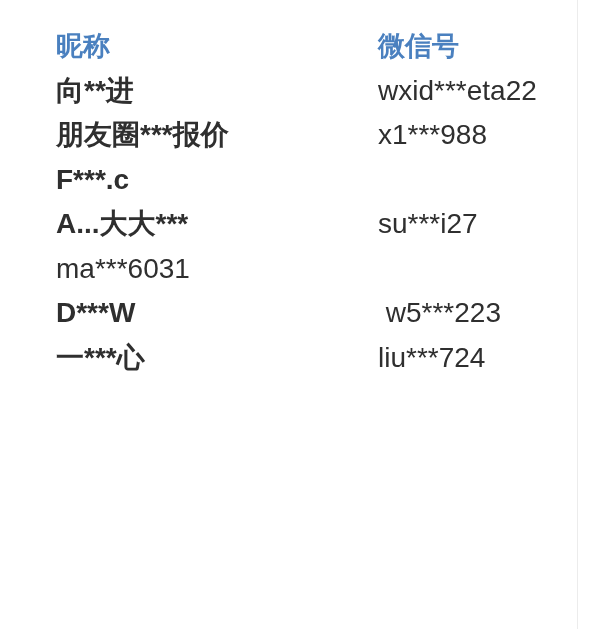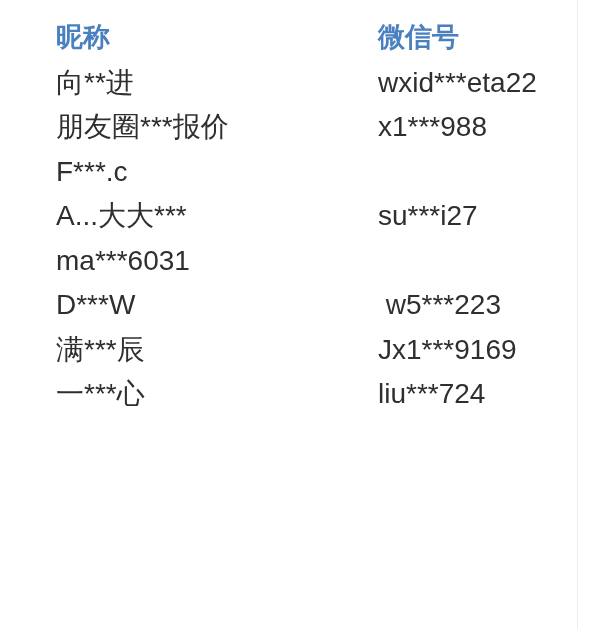--- a/index.html
+++ b/index.html
@@ -16,32 +16,33 @@
     font-family: "Liberation Sans", "DejaVu Sans", sans-serif;
   }
   .table {
     position: absolute;
     top: 24px;
     left: 56px;
     width: 520px;
   }
   .row {
     display: flex;
-    align-items: flex-start;
+    align-items: center;
     height: 44.5px;
   }
   .cell {
     white-space: pre;
     font-size: 28px;
     color: #2f2f2f;
     line-height: 1;
   }
   .cell.nick {
     width: 322px;
     flex: 0 0 322px;
+    font-weight: bold;
   }
   .cell.wxid {
     flex: 1 1 auto;
   }
   .row.header .cell {
     color: #4a80bf;
     font-weight: bold;
     font-size: 27px;
   }
   .col-divider {
@@ -82,22 +83,18 @@
       <div class="cell wxid">su***i27</div>
     </div>
     <div class="row">
       <div class="cell wxid">ma***6031</div>
     </div>
     <div class="row">
       <div class="cell nick">D***W</div>
       <div class="cell wxid"> w5***223</div>
     </div>
     <div class="row">
-      <div class="cell nick">满***辰</div>
-      <div class="cell wxid">Jx1***9169</div>
-    </div>
-    <div class="row">
       <div class="cell nick">一***心</div>
       <div class="cell wxid">liu***724</div>
     </div>
 
   </div>
 </div>
 
 </body></html>

